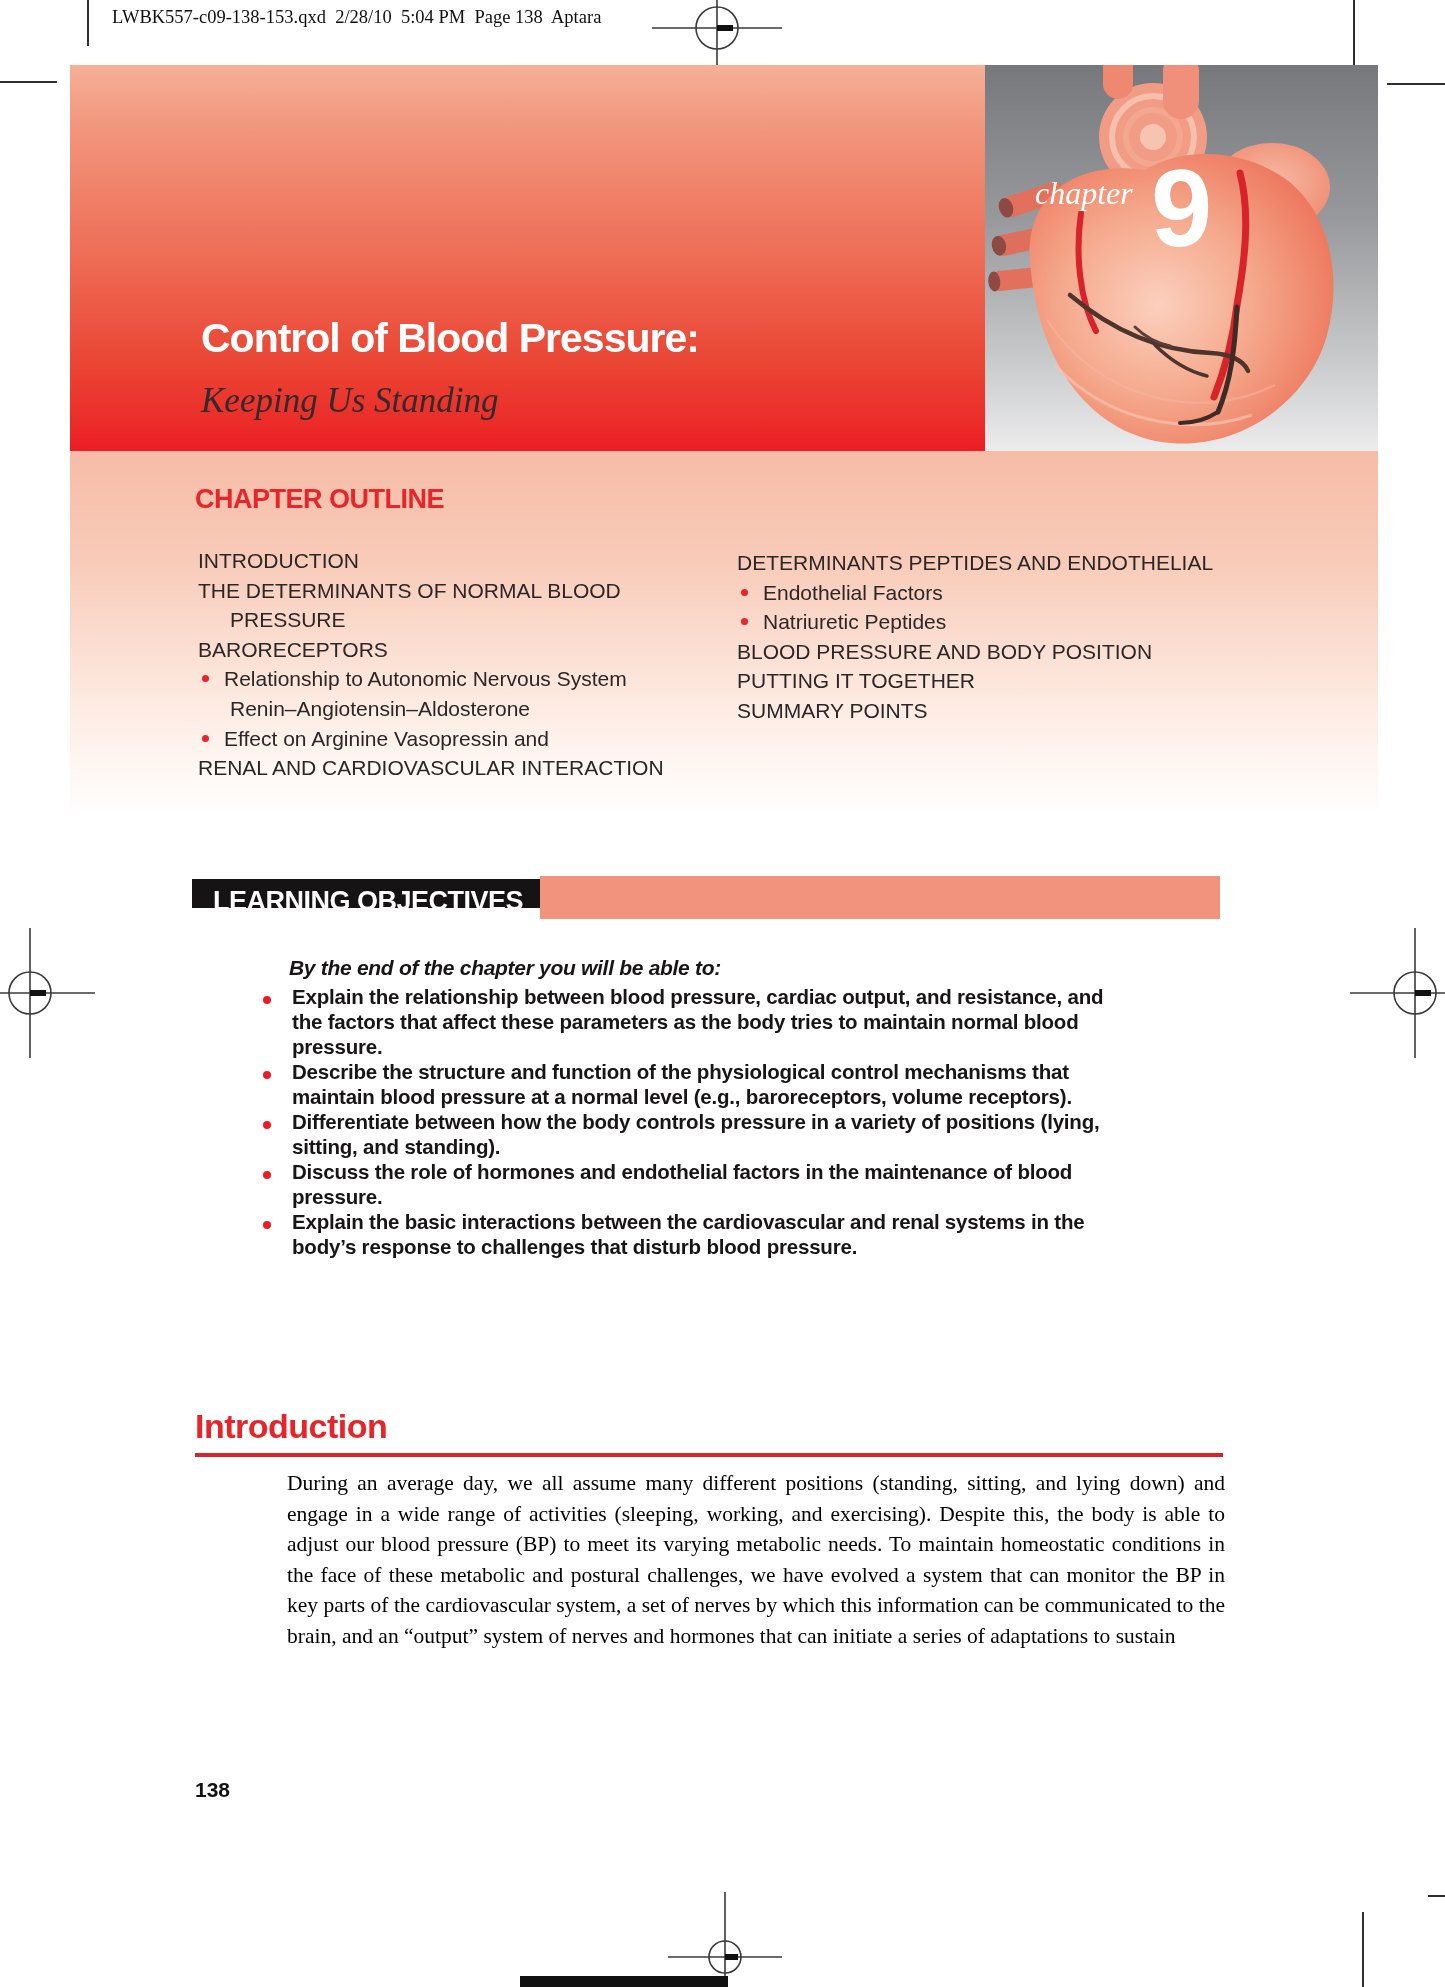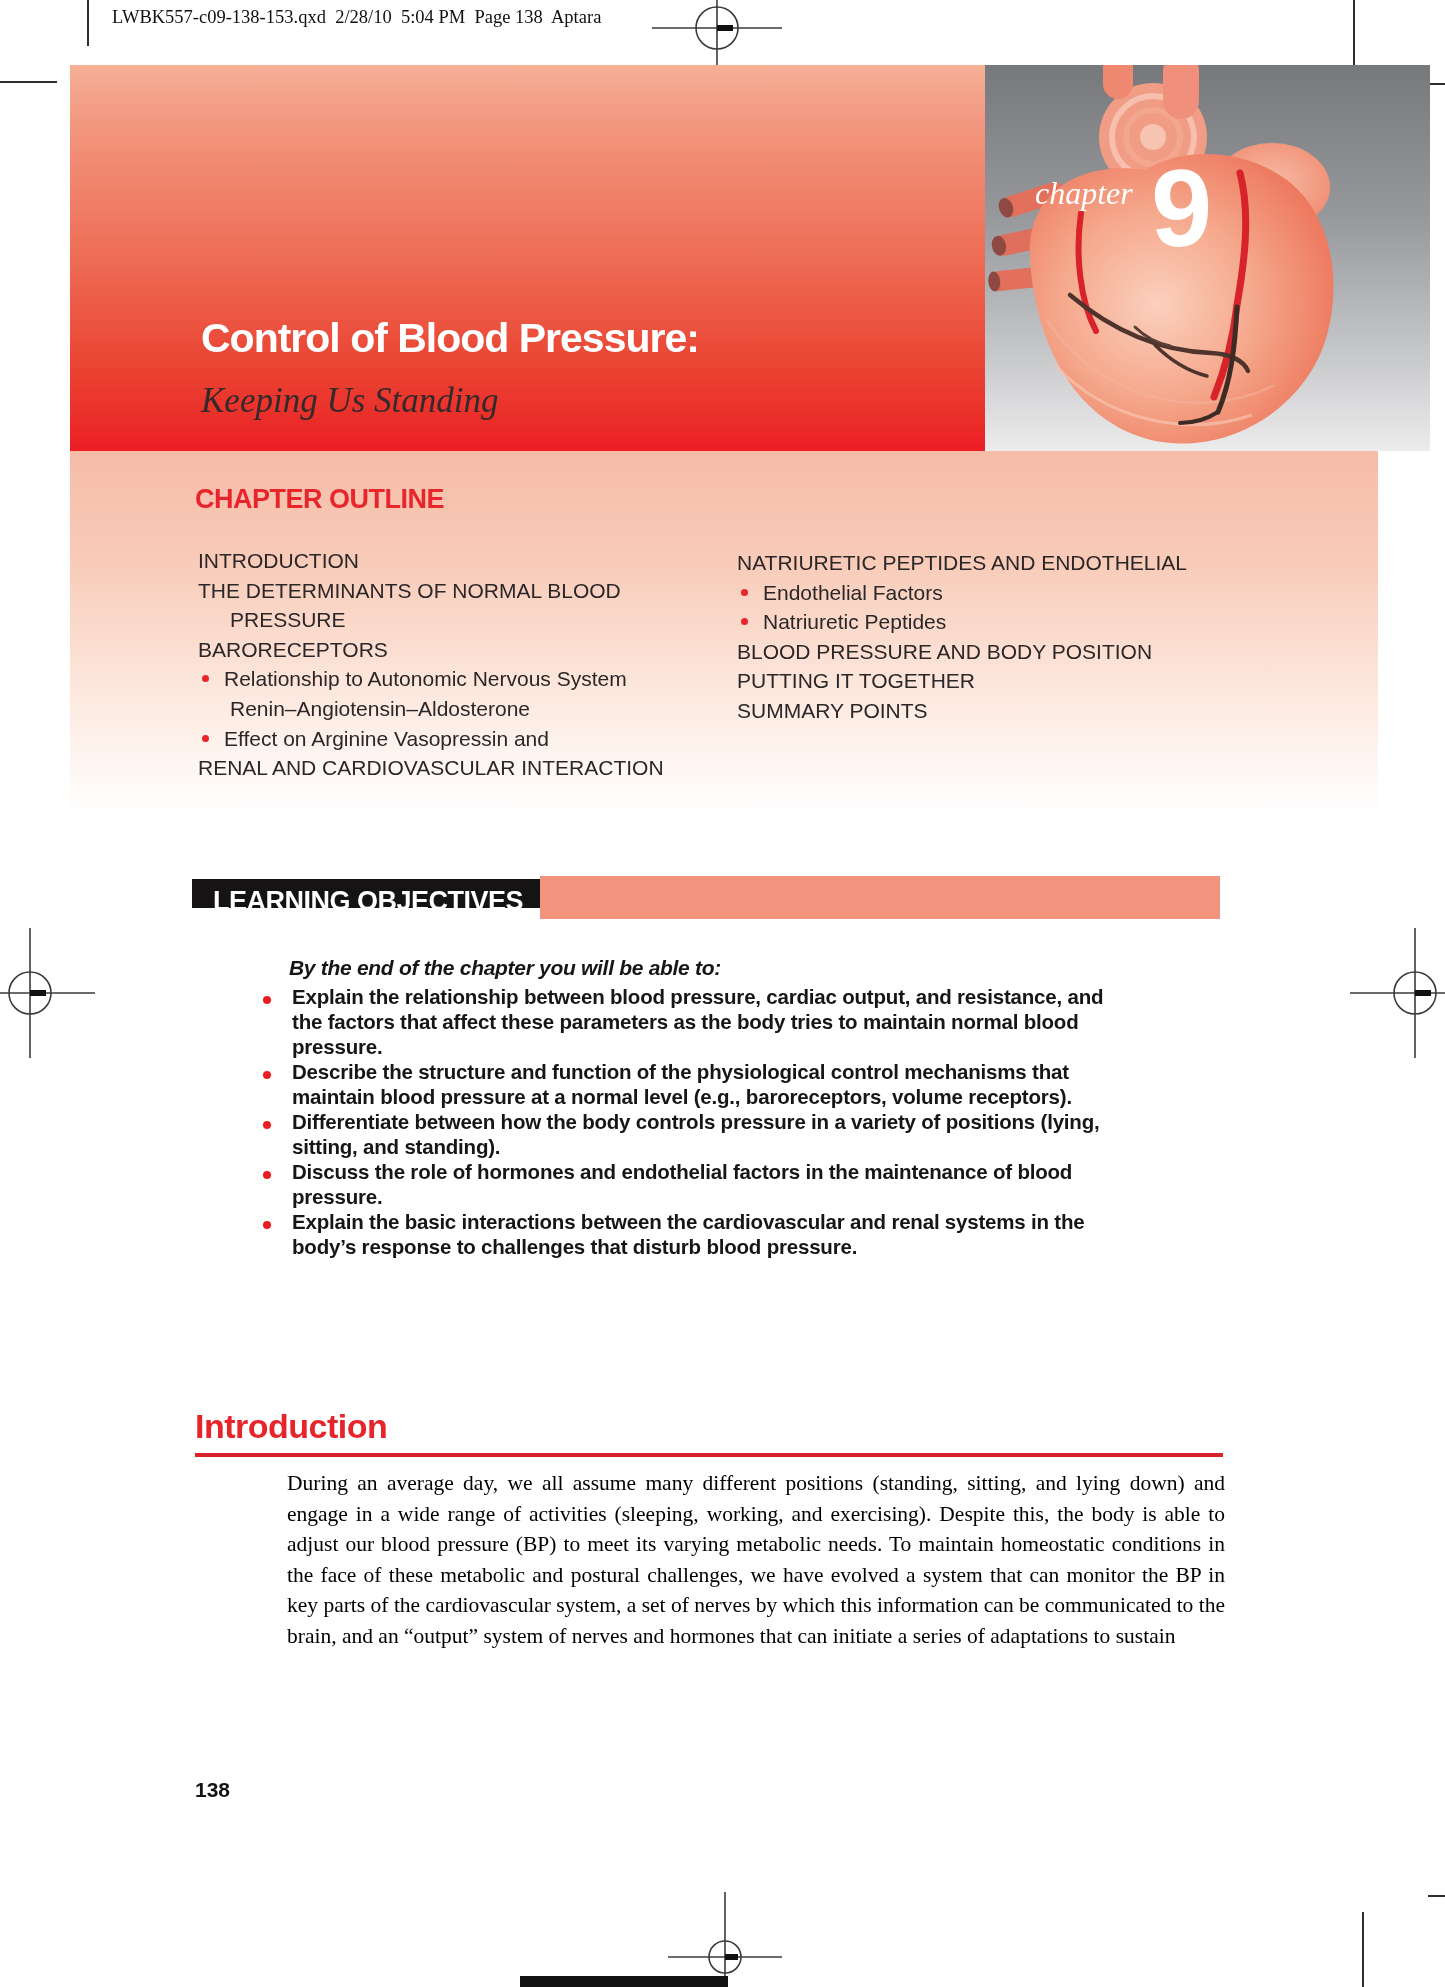--- a/index.html
+++ b/index.html
@@ -13,21 +13,21 @@
   
   .slug{position:absolute;left:112px;top:7px;font-family:"Liberation Serif",serif;
         font-size:18.5px;color:#101010;white-space:pre;}
 
   
   .header-red{position:absolute;left:70px;top:65px;width:915px;height:386px;
     background:linear-gradient(180deg,#f5b096 0%,#f2937b 18%,#ee6f57 48%,#ea4433 78%,#eb2a28 94%,#ec1c24 100%);}
   .title{position:absolute;left:131px;top:250px;font-size:41px;font-weight:700;color:#ffffff;letter-spacing:-1px;}
   .subtitle{position:absolute;left:131px;top:316px;font-family:"Liberation Serif",serif;
     font-style:italic;font-size:35px;color:#34292b;}
-  .header-gray{position:absolute;left:985px;top:65px;width:445px;height:386px;overflow:hidden;
+  .header-gray{position:absolute;left:985px;top:65px;width:393px;height:386px;overflow:hidden;
     background:linear-gradient(180deg,#77787b 0%,#98999c 40%,#c7c8ca 75%,#ececed 100%);}
   .chapter-word{position:absolute;left:50px;top:110px;font-family:"Liberation Serif",serif;
     font-style:italic;font-size:32px;color:#ffffff;}
   .chapter-num{position:absolute;left:166px;top:88px;font-size:110px;line-height:1;
     font-weight:700;color:#ffffff;letter-spacing:-2px;}
 
   
   .outline-band{position:absolute;left:70px;top:451px;width:1308px;height:364px;
     background:linear-gradient(180deg,#f6bca7 0%,#f8cbb8 30%,#fdebe2 70%,#ffffff 100%);}
   .outline-heading{position:absolute;left:125px;top:33px;font-size:27px;font-weight:700;
@@ -171,21 +171,21 @@
       <div class="o-line"><span>THE DETERMINANTS OF NORMAL BLOOD</span></div>
       <div class="o-line indent"><span>PRESSURE</span></div>
       <div class="o-line"><span>BARORECEPTORS</span></div>
       <div class="o-line"><span class="o-dot"></span><span>Relationship to Autonomic Nervous System</span></div>
       <div class="o-line indent"><span>Renin–Angiotensin–Aldosterone</span></div>
       <div class="o-line"><span class="o-dot"></span><span>Effect on Arginine Vasopressin and</span></div>
       <div class="o-line"><span>RENAL AND CARDIOVASCULAR INTERACTION</span></div>
     </div>
 
     <div class="o-col right">
-      <div class="o-line"><span>NATRIURETIC PEPTIDES AND ENDOTHELIAL</span></div>
+      <div class="o-line"><span>DETERMINANTS PEPTIDES AND ENDOTHELIAL</span></div>
       <div class="o-line"><span class="o-dot"></span><span>Endothelial Factors</span></div>
       <div class="o-line"><span class="o-dot"></span><span>Natriuretic Peptides</span></div>
       <div class="o-line"><span>BLOOD PRESSURE AND BODY POSITION</span></div>
       <div class="o-line"><span>PUTTING IT TOGETHER</span></div>
       <div class="o-line"><span>SUMMARY POINTS</span></div>
     </div>
   </div>
 
   <div class="lo-band"></div>
   <div class="lo-black">LEARNING OBJECTIVES</div>

